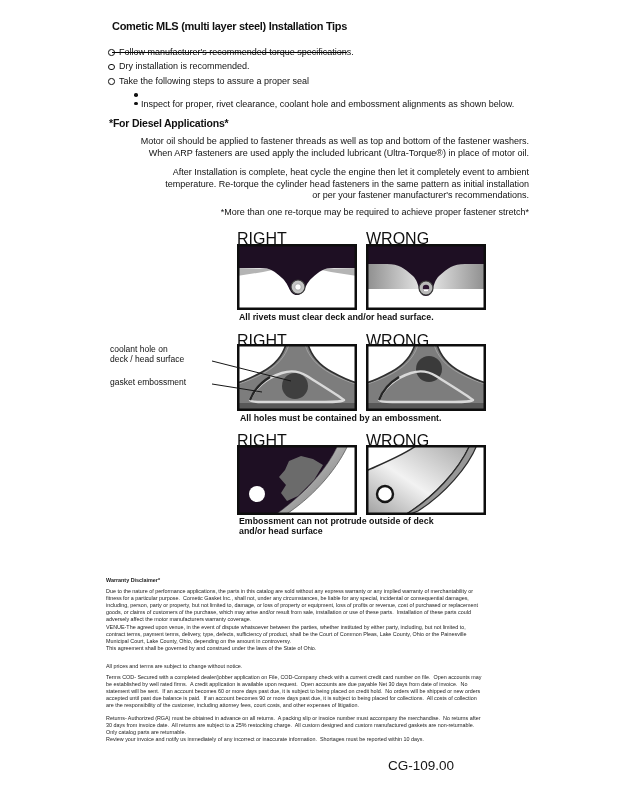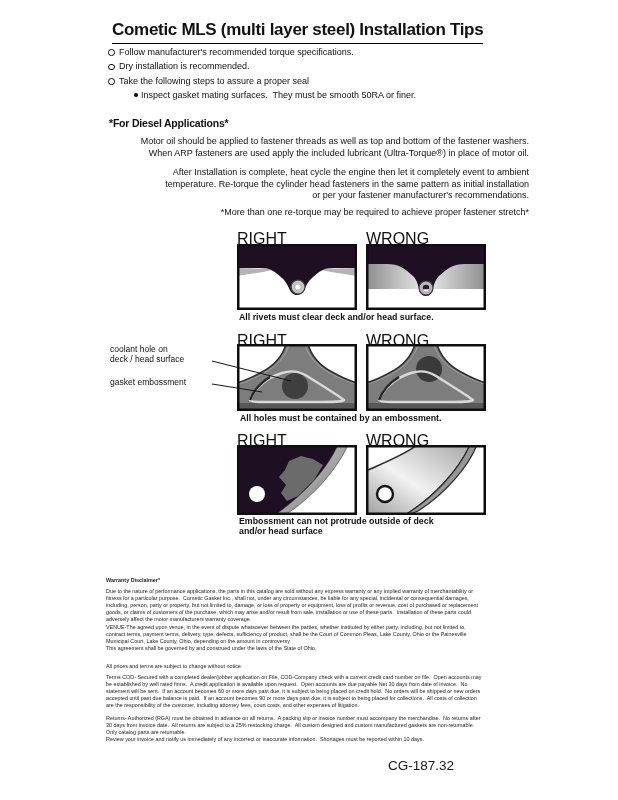--- a/index.html
+++ b/index.html
@@ -1,20 +1,20 @@
 <!DOCTYPE html>
 <html><head>
 <meta charset="utf-8">
 <style>
   html,body{margin:0;padding:0;background:#ffffff;}
   .page{position:relative;width:618px;height:800px;background:#ffffff;overflow:hidden;
         font-family:"Liberation Sans","DejaVu Sans",sans-serif;color:#111;}
   .abs{position:absolute;}
-  #title{left:112px;top:20px;font-size:17px;font-weight:bold;letter-spacing:-0.3px;
-         border-bottom:1.5px solid #000;padding-bottom:3px;white-space:nowrap;}
+  #title{left:112px;top:20px;font-size:11px;font-weight:bold;letter-spacing:-0.3px;
+         border-bottom:1.5px solid #000;padding-bottom:20px;white-space:nowrap;}
   .tips{left:108px;top:45px;font-size:9px;}
   .tip{display:flex;align-items:flex-start;line-height:14.4px;white-space:pre-wrap;text-align:right;}
   .omark{width:4.5px;height:4.5px;border:1px solid #111;border-radius:50%;margin:4.4px 4.5px 0 0;flex:none;}
   .dmark{width:3.6px;height:3.6px;background:#111;border-radius:50%;margin:5px 3.5px 0 0;flex:none;}
   .sub{margin-left:26px;}
   #diesel-h{left:109px;top:117px;font-size:10.5px;font-weight:bold;letter-spacing:-0.2px;}
   .para{left:109px;width:420px;font-size:9px;line-height:11.6px;white-space:pre-wrap;text-align:right;}
   #p1{top:136px;} #p2{top:167px;} #p3{top:207px;}
   .rw{position:absolute;width:120px;font-size:16px;color:#101010;}
   .r1{top:230px;} .r2{top:332px;} .r3{top:432px;}
@@ -49,21 +49,24 @@
     <div class="tip">
       <span class="omark"></span>
       <span>Dry installation is recommended.</span>
     </div>
     <div class="tip">
       <span class="omark"></span>
       <span>Take the following steps to assure a proper seal</span>
     </div>
     <div class="tip sub">
       <span class="dmark"></span>
-      <span>Inspect gasket mating surfaces.  They must be smooth 50RA or finer.</span>
+    </div>
+    <div class="tip sub">
+      <span class="dmark"></span>
+      <span>Inspect for proper, rivet clearance, coolant hole and embossment alignments as shown below.</span>
     </div>
   </div>
 
   <div id="diesel-h" class="abs">*For Diesel Applications*</div>
   <div id="p1" class="para abs">Motor oil should be applied to fastener threads as well as top and bottom of the fastener washers.
 When ARP fasteners are used apply the included lubricant (Ultra-Torque®) in place of motor oil.</div>
   <div id="p2" class="para abs">After Installation is complete, heat cycle the engine then let it completely event to ambient
 temperature. Re-torque the cylinder head fasteners in the same pattern as initial installation
 or per your fastener manufacturer's recommendations.</div>
   <div id="p3" class="para abs">*More than one re-torque may be required to achieve proper fastener stretch*</div>
@@ -195,15 +198,15 @@
   <div id="lp4" class="legal">Terms COD- Secured with a completed dealer/jobber application on File, COD-Company check with a current credit card number on file.  Open accounts may
 be established by well rated firms.  A credit application is available upon request.  Open accounts are due payable Net 30 days from date of invoice.  No
 statement will be sent.  If an account becomes 60 or more days past due, it is subject to being placed on credit hold.  No orders will be shipped or new orders
 accepted until past due balance is paid.  If an account becomes 90 or more days past due, it is subject to being placed for collections.  All costs of collection
 are the responsibility of the customer, including attorney fees, court costs, and other expenses of litigation.</div>
   <div id="lp5" class="legal">Returns- Authorized (RGA) must be obtained in advance on all returns.  A packing slip or invoice number must accompany the merchandise.  No returns after
 30 days from invoice date.  All returns are subject to a 25% restocking charge.  All custom designed and custom manufactured gaskets are non-returnable.</div>
   <div id="lp6" class="legal">Only catalog parts are returnable.
 Review your invoice and notify us immediately of any incorrect or inaccurate information.  Shortages must be reported within 10 days.</div>
 
-  <div id="doccode" class="abs">CG-187.32</div>
+  <div id="doccode" class="abs">CG-109.00</div>
 
 </div>
 
 </body></html>

